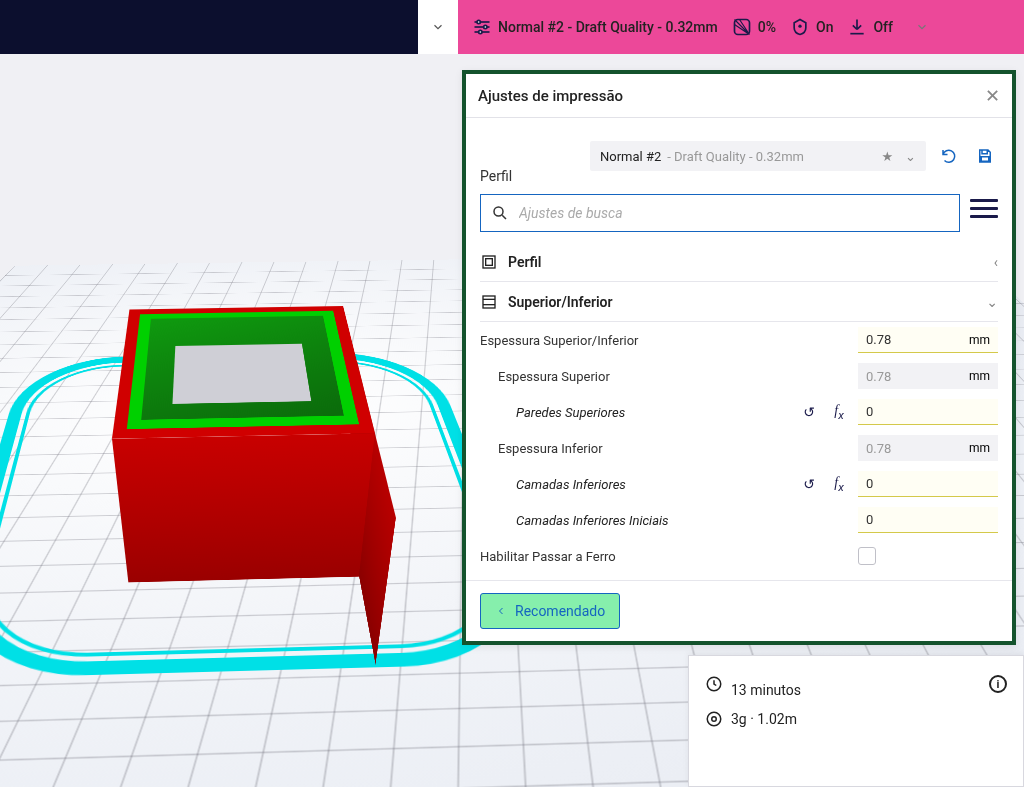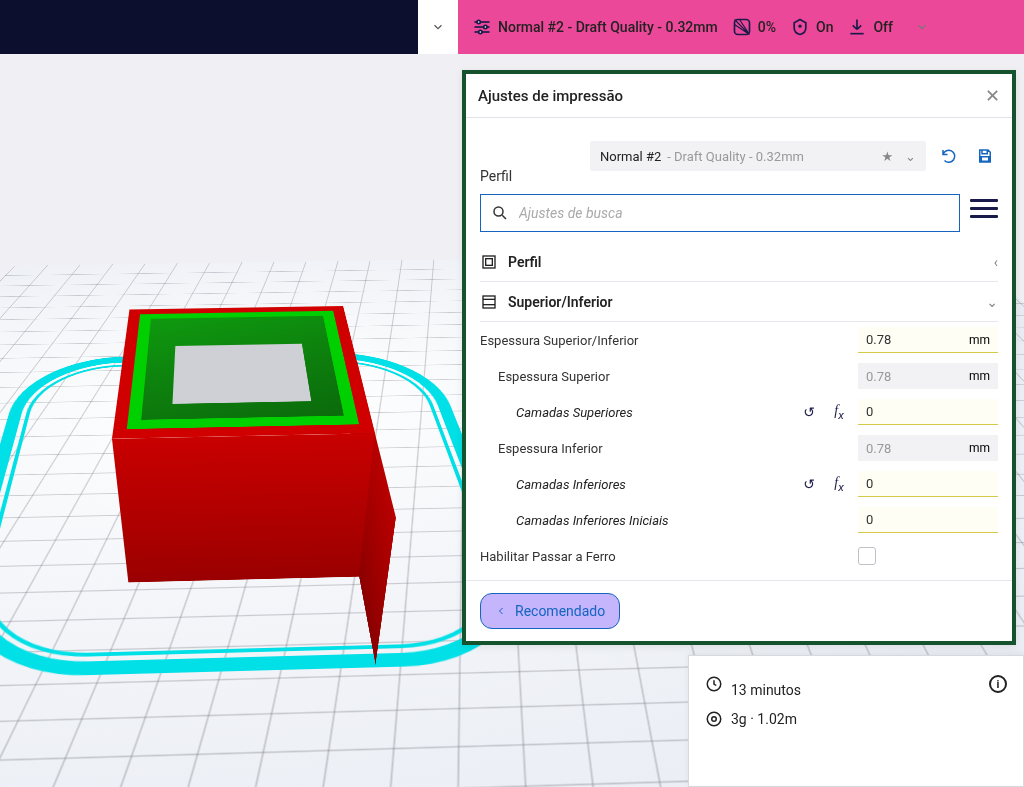--- a/index.html
+++ b/index.html
@@ -82,21 +82,21 @@
   .setting-row.depth-2 .sname{ padding-left:36px; font-style:italic; color:#222;}
   .setting-row .revert-btn, .setting-row .fx-btn{ width:22px; text-align:center; color:#1a1a4a; cursor:pointer; font-size:14px;}
   .setting-row .fx-btn{ font-style:italic; font-family:Georgia,serif;}
   .value-box{ width:140px; height:26px; background:#f2f2f5; display:flex; align-items:center; padding:0 8px; font-size:13px; color:#333;}
   .value-box.modified{ background:#fffef4; border-bottom:1px solid #d4c94a;}
   .value-box.readonly{ color:#999;}
   .value-box .unit{ margin-left:auto; color:#000000; font-size:12px;}
   .check-box{ width:18px; height:18px; border:1px solid #c0c0c8; border-radius:3px; background:#fff; margin-right:122px;}
 
   .sp-footer{ padding:12px 14px; border-top:1px solid #e6e6ec;}
-  .reco-btn{ height:36px; border:1px solid #1565c0; color:#1565c0; background:#c4b5fd; padding:0 14px; display:inline-flex; align-items:center; gap:8px; font-size:14px; cursor:pointer; border-radius:12px;}
+  .reco-btn{ height:36px; border:1px solid #1565c0; color:#1565c0; background:#86efac; padding:0 14px; display:inline-flex; align-items:center; gap:8px; font-size:14px; cursor:pointer; border-radius:3px;}
 
   .bottom-panel{ position:absolute; right:0; bottom:0; width:336px; height:132px; background:#fff; border:1px solid #d8d8df; box-shadow:0 -2px 6px rgba(0,0,0,0.06); display:flex; flex-direction:column;}
   .bp-row{ display:flex; align-items:center; gap:8px; padding:6px 16px; font-size:14px; color:#222;}
   .bp-row:first-child{ padding-top:14px;}
   .bp-row .bold{ font-weight:400;margin-top:12px;}
   .bp-row .info-i{ margin-left:auto; width:18px; height:18px; border:2px solid #222; border-radius:50%; display:flex; align-items:center; justify-content:center; font-size:11px; font-weight:bold;}
   .save-btn{ margin-top:auto; height:44px; background:#1976ff; color:#fff; font-size:15px; border:none; cursor:pointer;}
 
   svg{ display:block;}
 </style>
@@ -242,21 +242,21 @@
 
     <div class="setting-row depth-1">
       <span class="sname">Espessura Superior</span>
       <div class="value-box readonly">
         <span>0.78</span>
         <span class="unit">mm</span>
       </div>
     </div>
 
     <div class="setting-row depth-2">
-      <span class="sname">Camadas Superiores</span>
+      <span class="sname">Paredes Superiores</span>
       <span class="revert-btn">↺</span>
       <span class="fx-btn">f<sub>x</sub></span>
       <div class="value-box modified">
         <span>0</span>
       </div>
     </div>
 
     <div class="setting-row depth-1">
       <span class="sname">Espessura Inferior</span>
       <div class="value-box readonly">

